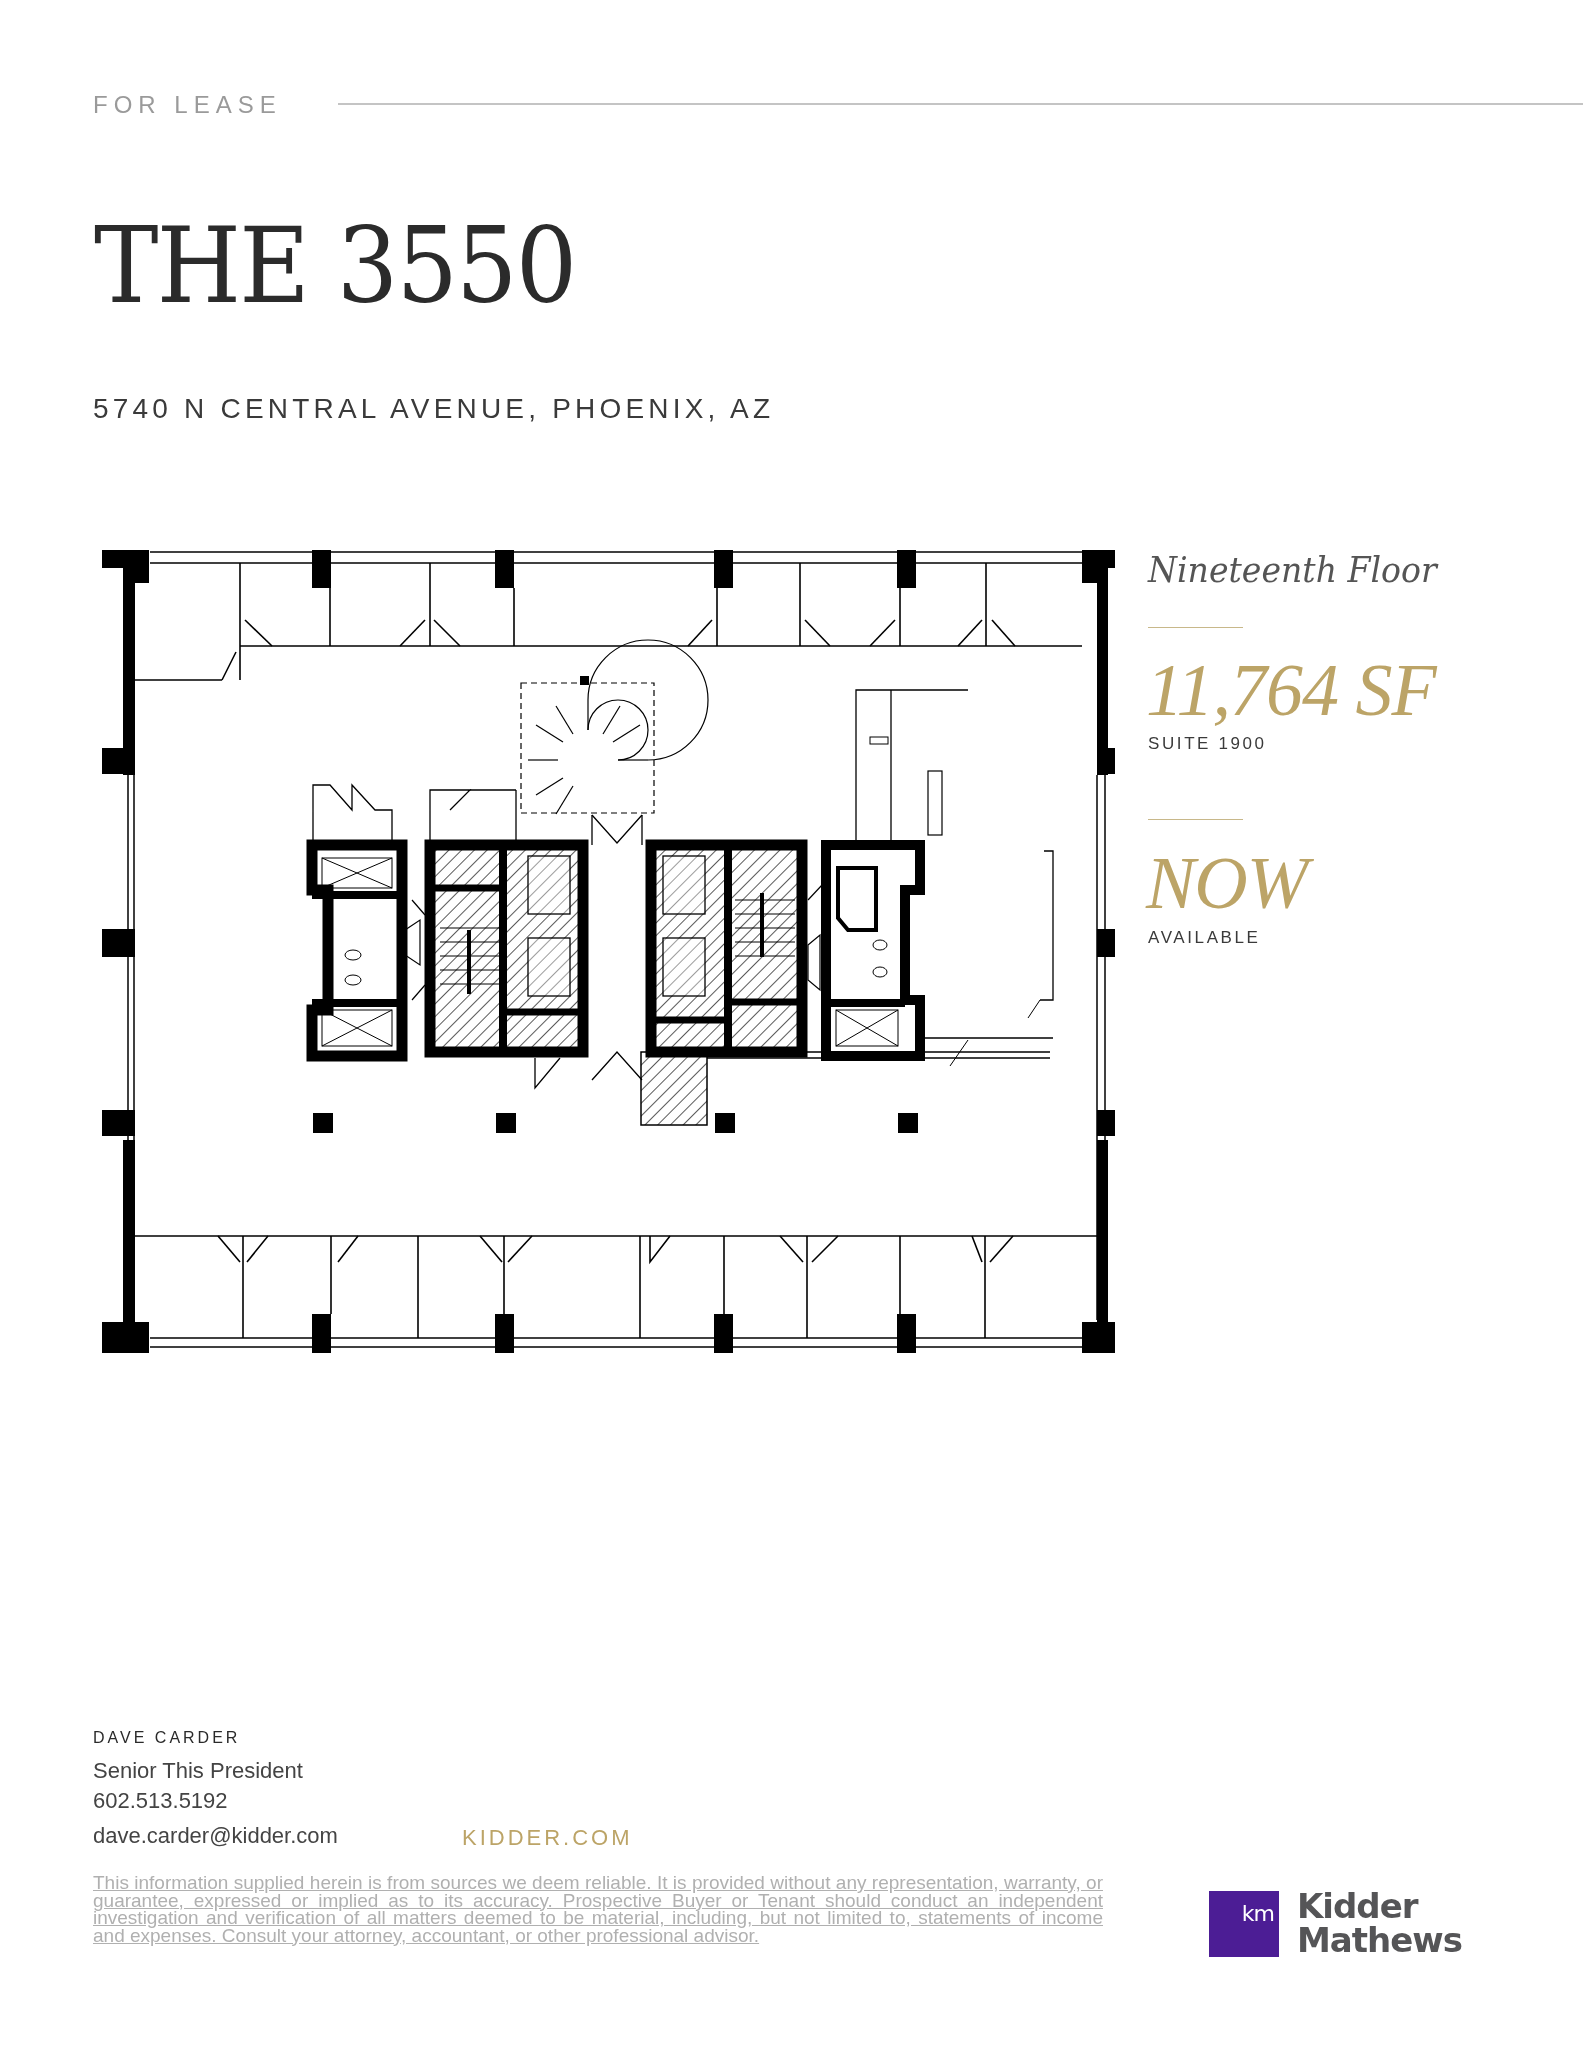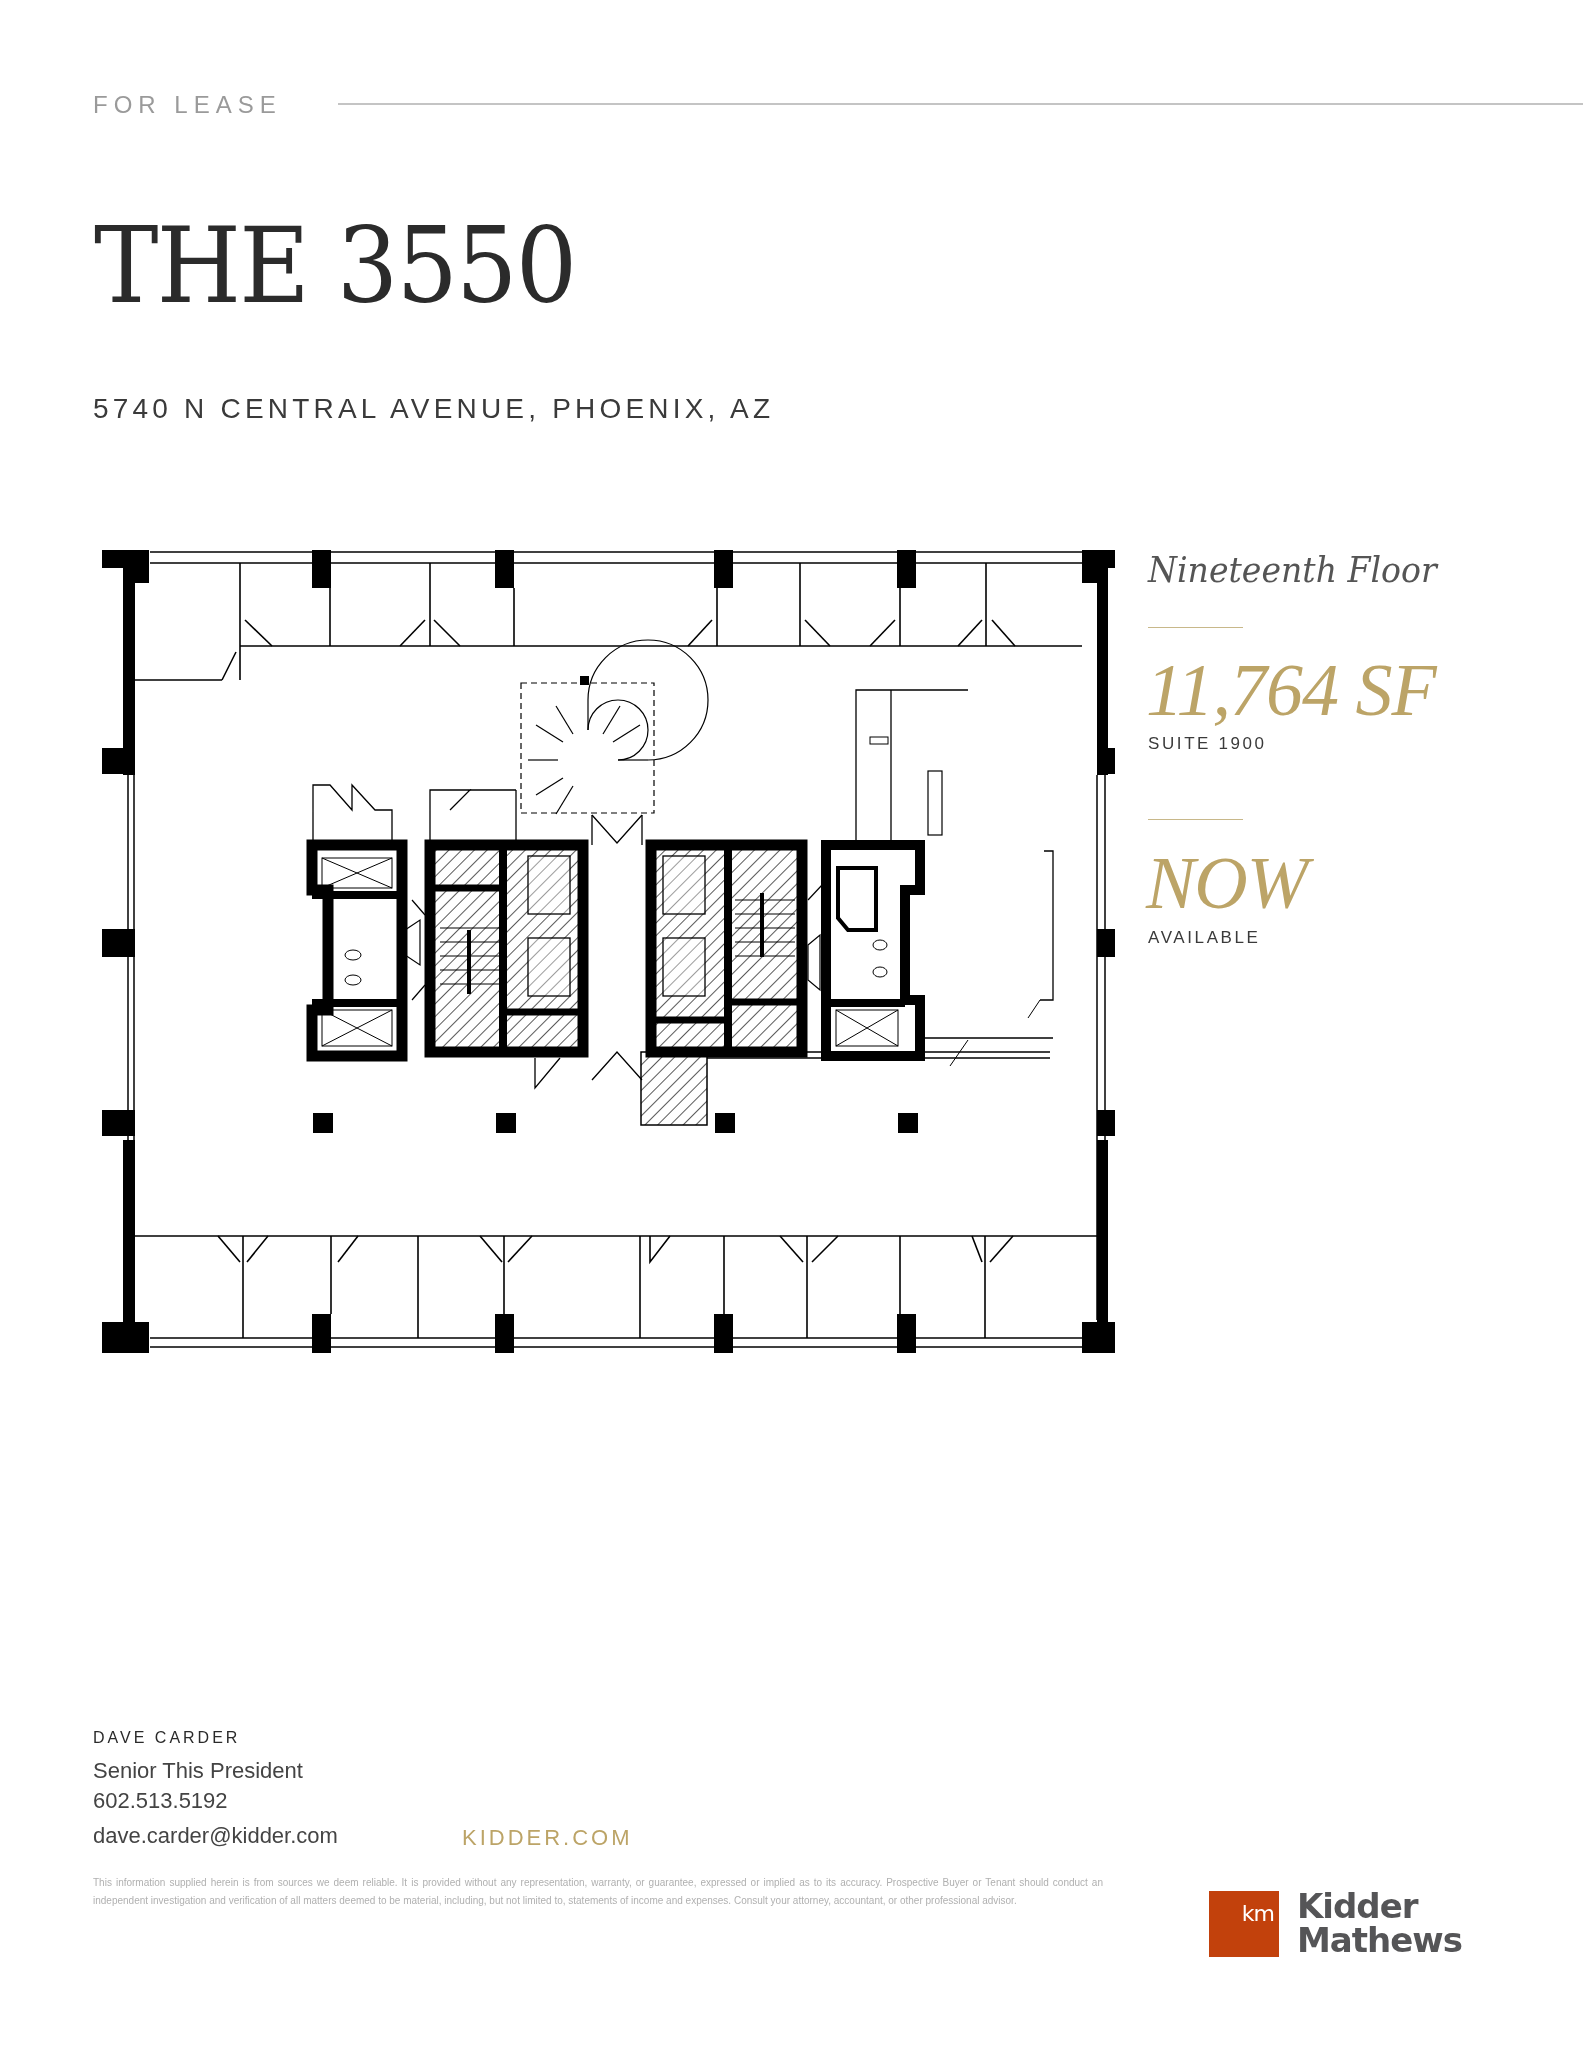--- a/index.html
+++ b/index.html
@@ -33,25 +33,25 @@
   .small-caps.suite { top: 734px; text-align: center; }
   .small-caps.avail { top: 928px; }
 
   .contact-name { left: 93px; top: 1724px; font-size: 16px; letter-spacing: 3px; color: #2a2a2a; line-height: 28px; white-space: nowrap; }
   .contact-line { left: 93px; font-size: 22px; color: #444; line-height: 26px; white-space: nowrap; font-weight: 300; }
   .contact-line.l1 { top: 1758px; }
   .contact-line.l2 { top: 1788px; }
   .contact-line.l3 { top: 1823px; }
   .website { left: 462px; top: 1825px; font-size: 22px; letter-spacing: 3px; color: #bca467; line-height: 26px; white-space: nowrap; }
 
-  .disclaimer { left: 93px; top: 1874px; width: 1010px; font-size: 10px; line-height: 17.5px; color: #b0b0b0;
-                text-align: justify; }
+  .disclaimer { left: 93px; top: 1874px; width: 1010px; font-size: 19px; line-height: 17.5px; color: #b0b0b0;
+                text-align: justify; text-decoration: underline; }
 
   .logo { left: 1209px; top: 1891px; width: 280px; height: 66px; }
-  .logo-mark { position: absolute; left: 0; top: 0; width: 70px; height: 66px; background: #c2410c; }
+  .logo-mark { position: absolute; left: 0; top: 0; width: 70px; height: 66px; background: #4c1d95; }
   .logo-mark-text { position: absolute; right: 5px; top: 10px; color: #fff; font-size: 22px; letter-spacing: -1px;
                     font-family: "DejaVu Sans", sans-serif; }
   .logo-word { position: absolute; left: 88px; font-family: "DejaVu Sans", "Liberation Sans", sans-serif;
                font-weight: bold; color: #555557; font-size: 34px; line-height: 34px; letter-spacing: -1px; white-space: nowrap; }
   .logo-word.w1 { top: -2px; }
   .logo-word.w2 { top: 32px; }
 </style>
 </head>
 <body>
 

